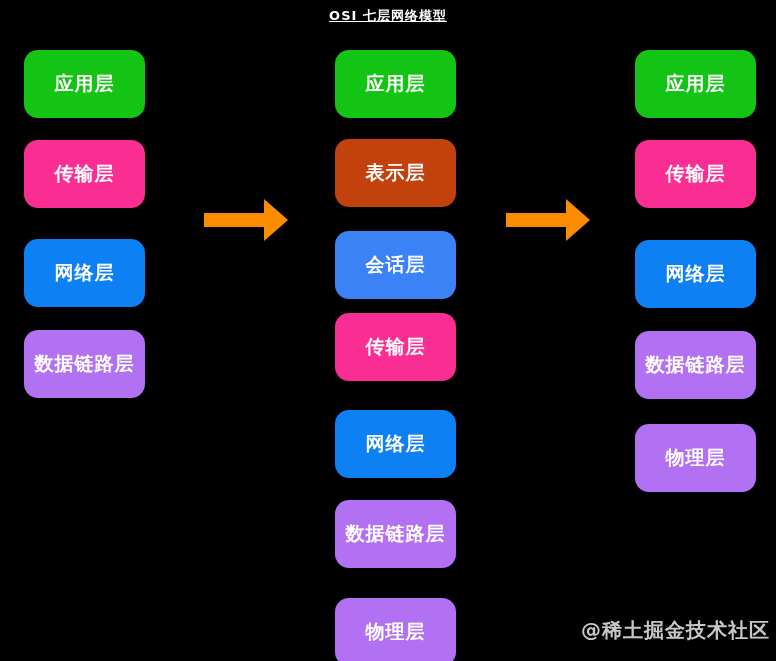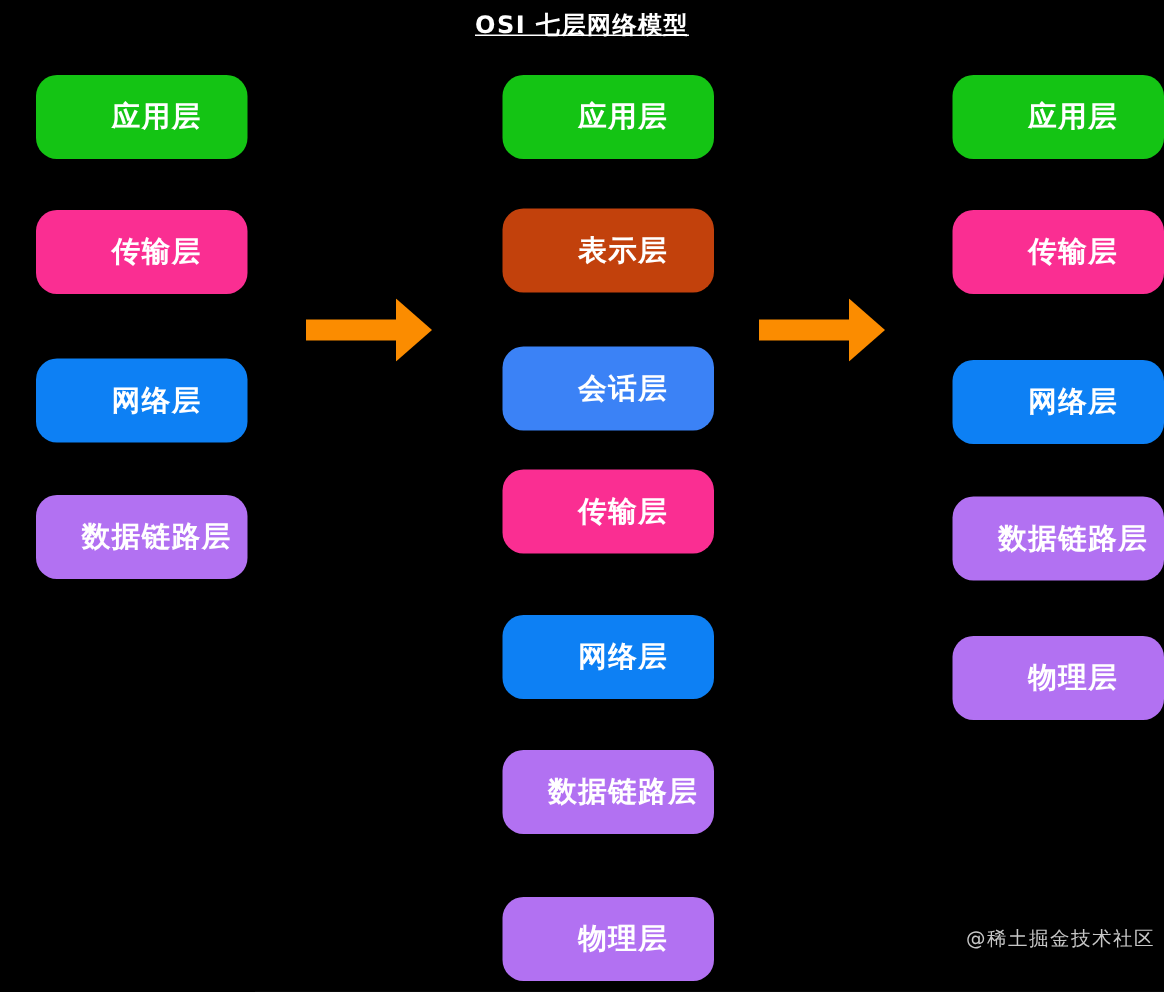--- a/index.html
+++ b/index.html
@@ -6,33 +6,32 @@
     --background:#000; --text:#fff; --watermark:#c7c7c7; --orange:#fb8c00;
   }
   html,body{margin:0;padding:0;background:#111;}
   body{font-family:"DejaVu Sans","Liberation Sans",sans-serif;}
   .canvas{
     position:relative;width:776px;height:661px;overflow:hidden;
     background:var(--background);
   }
   .title{
     position:absolute;top:7px;left:0;right:0;text-align:center;
-    color:var(--text);font-size:16px;font-weight:bold;
+    color:var(--text);font-size:13px;font-weight:bold;
     text-decoration:underline;letter-spacing:1px;
   }
   .col{position:absolute;top:50px;width:121px;}
   #col-0{left:24px;}
   #col-1{left:335px;}
   #col-2{left:635px;}
   .node{
-    position:absolute;left:0;width:121px;height:56px;border-radius:14px;
+    position:absolute;left:0;width:121px;height:68px;border-radius:14px;
     display:flex;align-items:center;justify-content:center;
     color:var(--text);font-weight:bold;font-size:19px;letter-spacing:1px;
     white-space:nowrap;
-    padding-left:20px;
   }
   #col-0 .node:nth-child(1){top:0;}
   #col-0 .node:nth-child(2){top:90px;}
   #col-0 .node:nth-child(3){top:189px;}
   #col-0 .node:nth-child(4){top:280px;}
   #col-1 .node:nth-child(1){top:0;}
   #col-1 .node:nth-child(2){top:89px;}
   #col-1 .node:nth-child(3){top:181px;}
   #col-1 .node:nth-child(4){top:263px;}
   #col-1 .node:nth-child(5){top:360px;}
@@ -41,21 +40,21 @@
   #col-2 .node:nth-child(1){top:0;}
   #col-2 .node:nth-child(2){top:90px;}
   #col-2 .node:nth-child(3){top:190px;}
   #col-2 .node:nth-child(4){top:281px;}
   #col-2 .node:nth-child(5){top:374px;}
   .arrow{position:absolute;top:199px;width:85px;height:42px;}
   #arrow-0{left:204px;}
   #arrow-1{left:506px;}
   .watermark{
     position:absolute;top:617px;right:6px;
-    color:var(--watermark);font-size:13px;font-weight:400;letter-spacing:1px;
+    color:var(--watermark);font-size:20px;font-weight:700;letter-spacing:1px;
   }
 </style>
 </head>
 <body>
 
 <div class="canvas">
   <div class="title">OSI 七层网络模型</div>
 
   <div class="col" id="col-0">
       <div class="node" style="background: rgb(20, 196, 20);">应用层</div>

